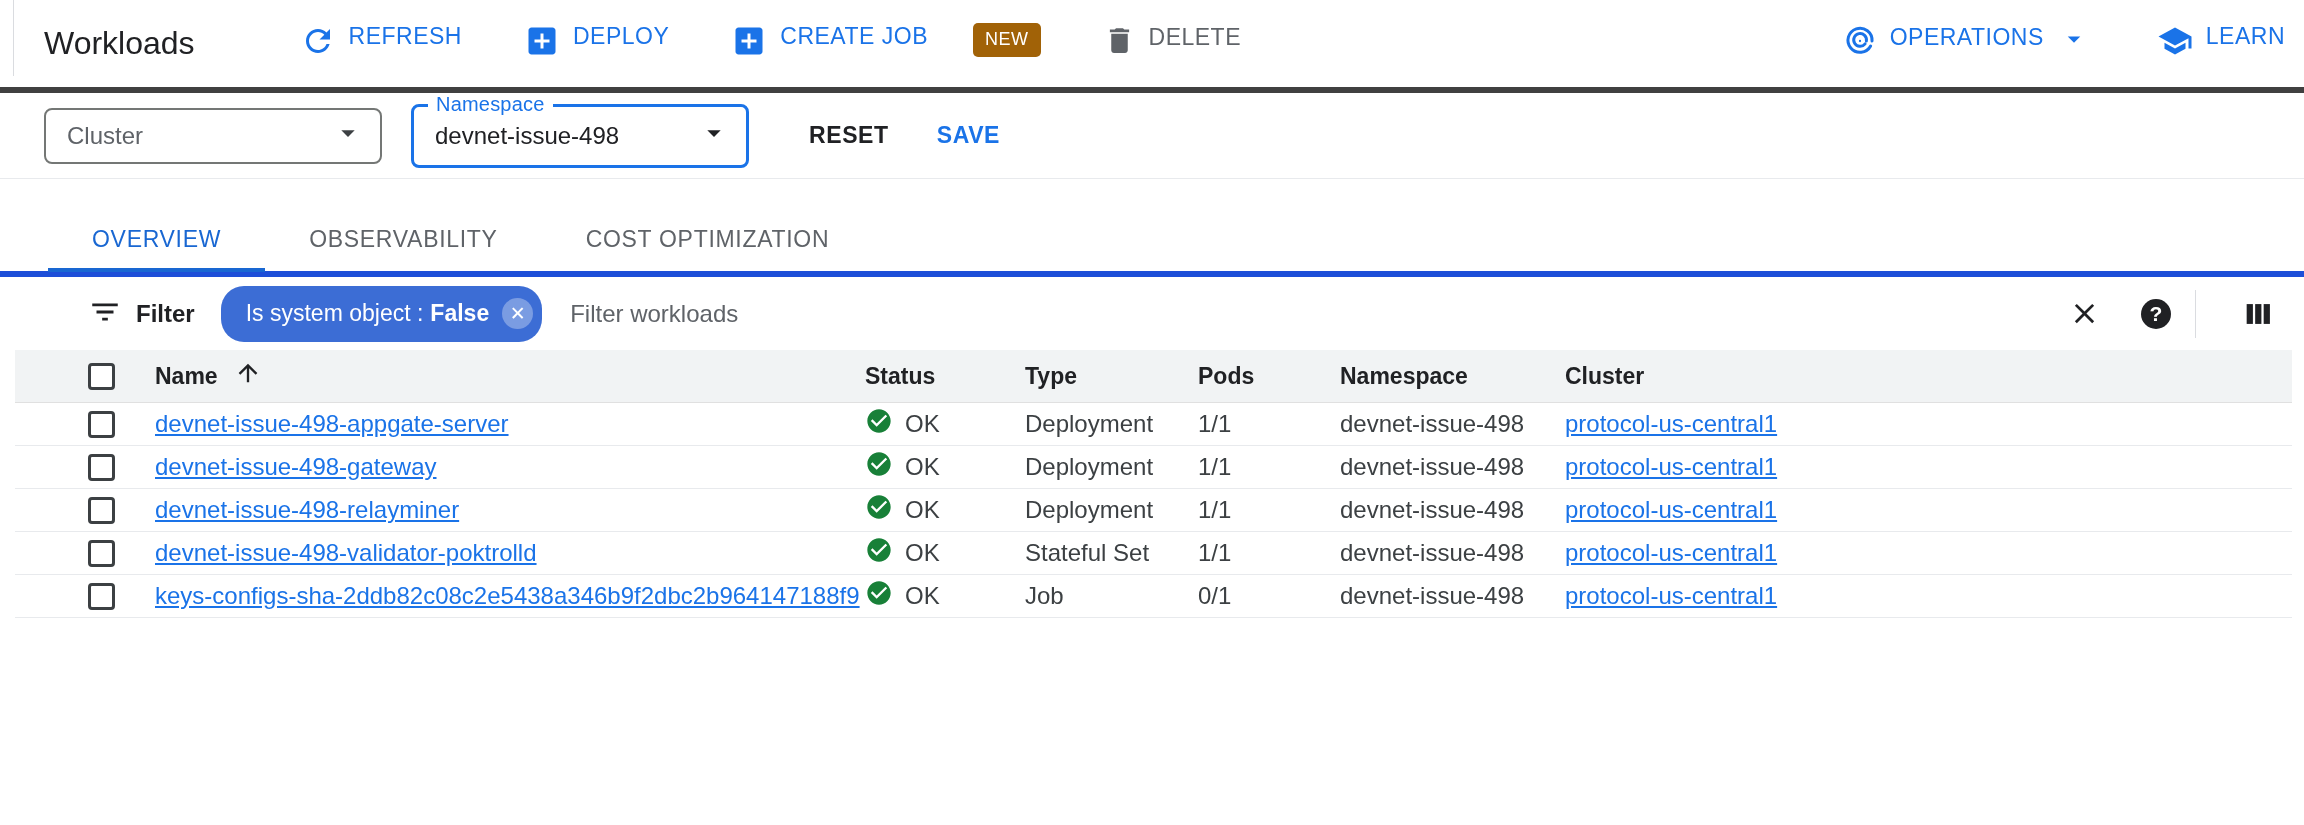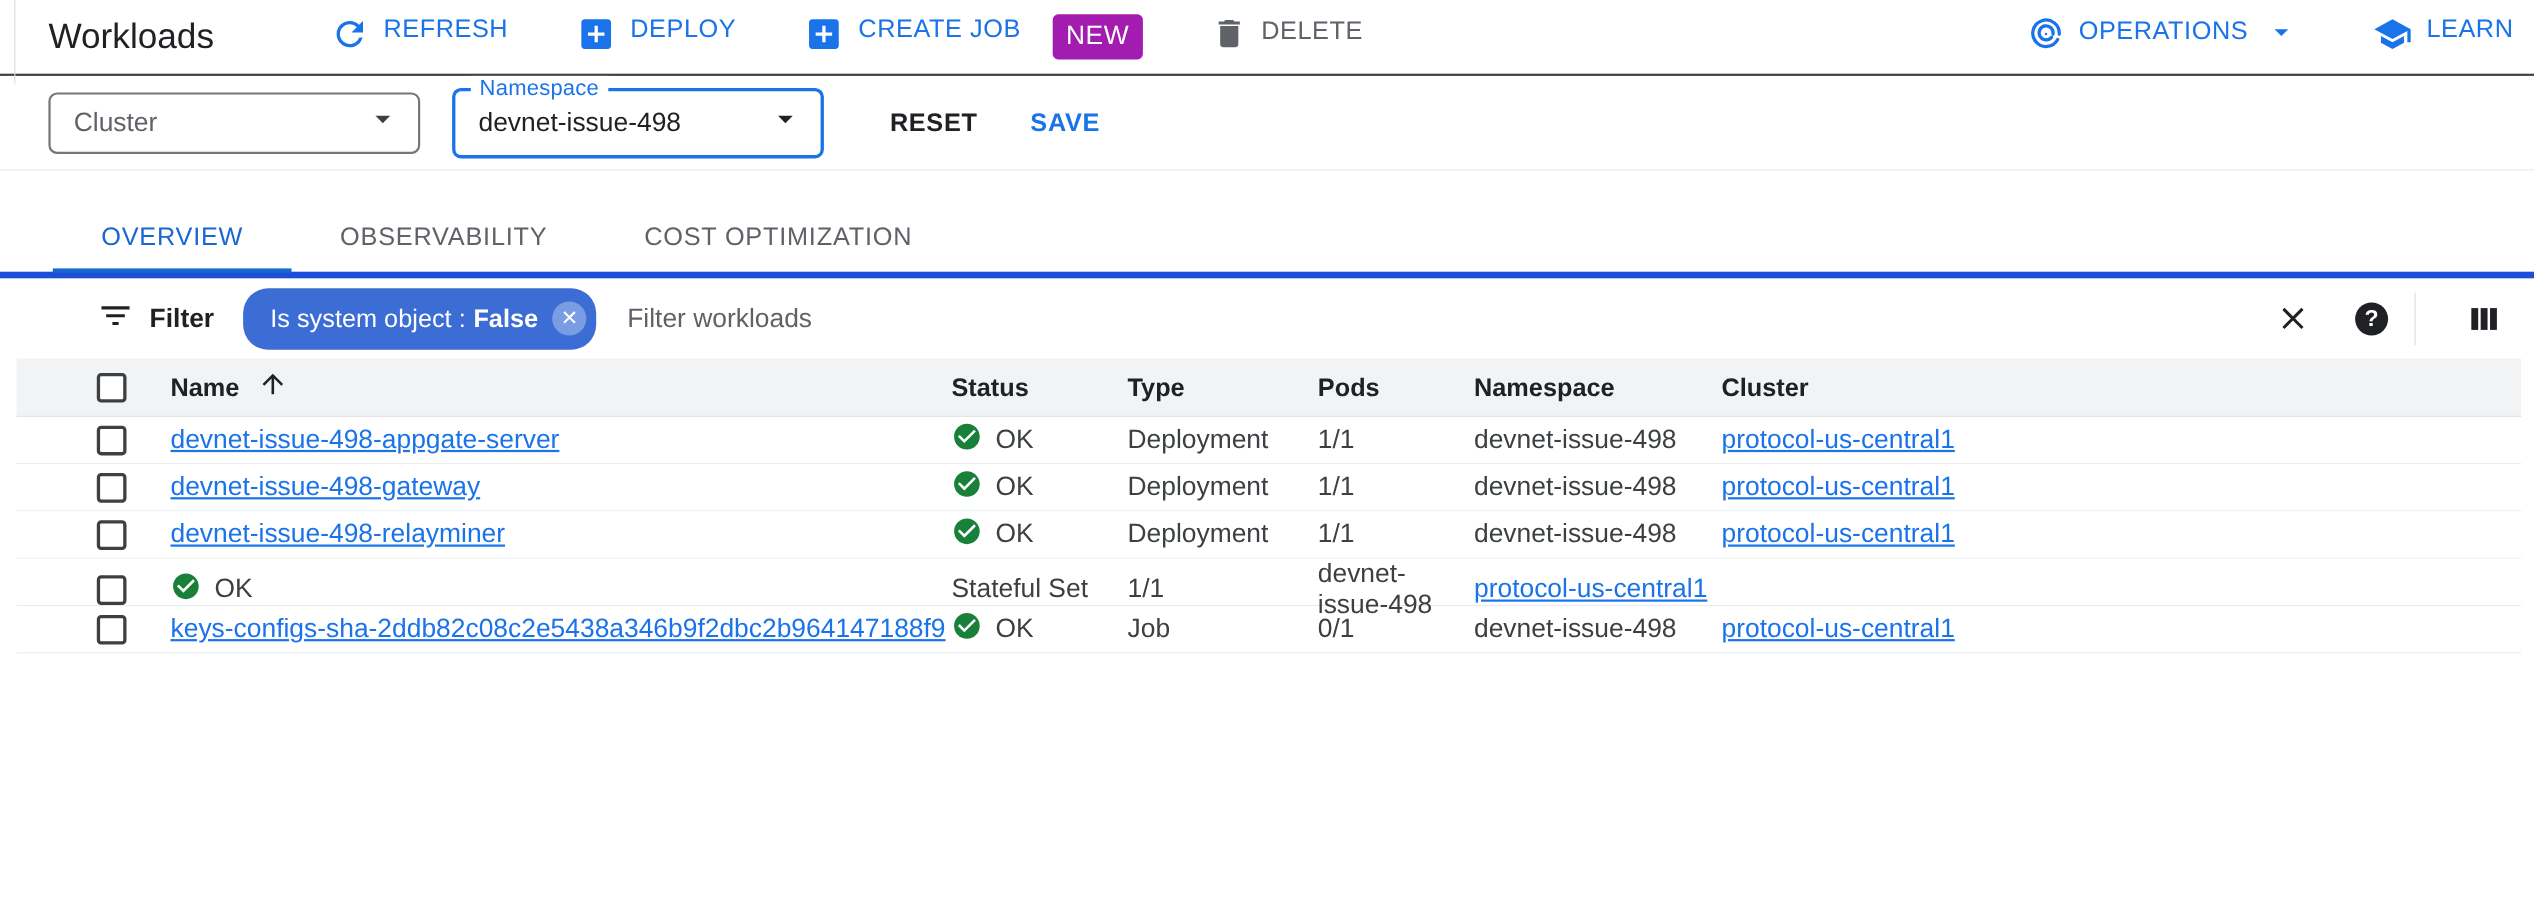--- a/index.html
+++ b/index.html
@@ -1,30 +1,30 @@
 <!DOCTYPE html>
 <html><head>
 <meta charset="utf-8">
 <style>
   * { margin:0; padding:0; box-sizing:border-box; }
   html,body { background:#fff; }
   body { font-family:"Liberation Sans","DejaVu Sans",sans-serif; color:#202124; }
   .page { position:relative; width:2304px; height:825px; background:#fff; overflow:hidden; }
 
   
-  .toolbar { height:69px; display:flex; align-items:center; padding:0 19px 0 44px; border-bottom:2px solid #404040; position:relative; }
+  .toolbar { height:93px; display:flex; align-items:center; padding:0 19px 0 44px; border-bottom:6px solid #404040; position:relative; }
   .toolbar::before { content:""; position:absolute; left:13px; top:0; width:1px; height:76px; background:#dadce0; }
   .page-title { font-size:32px; font-weight:400; color:#202124; }
   .tb-btn { display:flex; align-items:flex-start; gap:13px; font-size:23px; font-weight:500; letter-spacing:.5px; color:#1a73e8; cursor:pointer; white-space:nowrap; }
   .tb-btn.gray { color:#5f6368; }
   .tb-btn svg { flex:0 0 auto; }
   .m-refresh { margin-left:105px; }
   .m-std { margin-left:62px; }
   .right-group { margin-left:auto; display:flex; align-items:center; }
-  .new-badge { background:#a21caf; color:#fff; font-size:24px; font-weight:500; letter-spacing:.5px; border-radius:5px; padding:6px 12px 7px; margin-left:16px; }
+  .new-badge { background:#a16207; color:#fff; font-size:18px; font-weight:500; letter-spacing:.5px; border-radius:5px; padding:6px 12px 7px; margin-left:32px; }
   .caret { margin-left:2px; }
 
   
   .selectors { height:86px; display:flex; align-items:center; padding-left:44px; border-bottom:1px solid #e8eaed; }
   .select-box { width:338px; height:56px; border:2px solid #747775; border-radius:8px; display:flex; align-items:center; justify-content:space-between; padding:0 16px 0 21px; font-size:24px; color:#5f6368; cursor:pointer; background:#fff; }
   .select-box.focused { position:relative; border:3px solid #1a73e8; height:64px; margin-left:29px; color:#202124; }
   .float-label { position:absolute; top:-14px; left:14px; background:#fff; padding:0 8px; font-size:20px; font-weight:500; color:#1a73e8; letter-spacing:.2px; }
   .text-btn { font-size:23px; font-weight:600; letter-spacing:.6px; cursor:pointer; }
   .reset-btn { color:#202124; margin-left:60px; }
   .save-btn { color:#1a73e8; margin-left:48px; }
@@ -232,20 +232,21 @@
     </div>
     <div>Deployment</div>
     <div>1/1</div>
     <div>devnet-issue-498</div>
     <div><a class="link">protocol-us-central1</a></div>
   </div>
         <div class="tgrid trow">
     <div>
             <div class="cb"></div>
           </div>
+    <div><a class="link">devnet-issue-498-validator-poktrolld</a></div>
     <div class="status-cell">
       <span><svg width="28" height="28" viewBox="0 0 24 24" fill="#188038">
                 <path d="M12 2C6.48 2 2 6.48 2 12s4.48 10 10 10 10-4.48 10-10S17.52 2 12 2zm-2 15-5-5 1.41-1.41L10 14.17l7.59-7.59L19 8l-9 9z"></path>
               </svg></span>
       <span>OK</span>
     </div>
     <div>Stateful Set</div>
     <div>1/1</div>
     <div>devnet-issue-498</div>
     <div><a class="link">protocol-us-central1</a></div>

